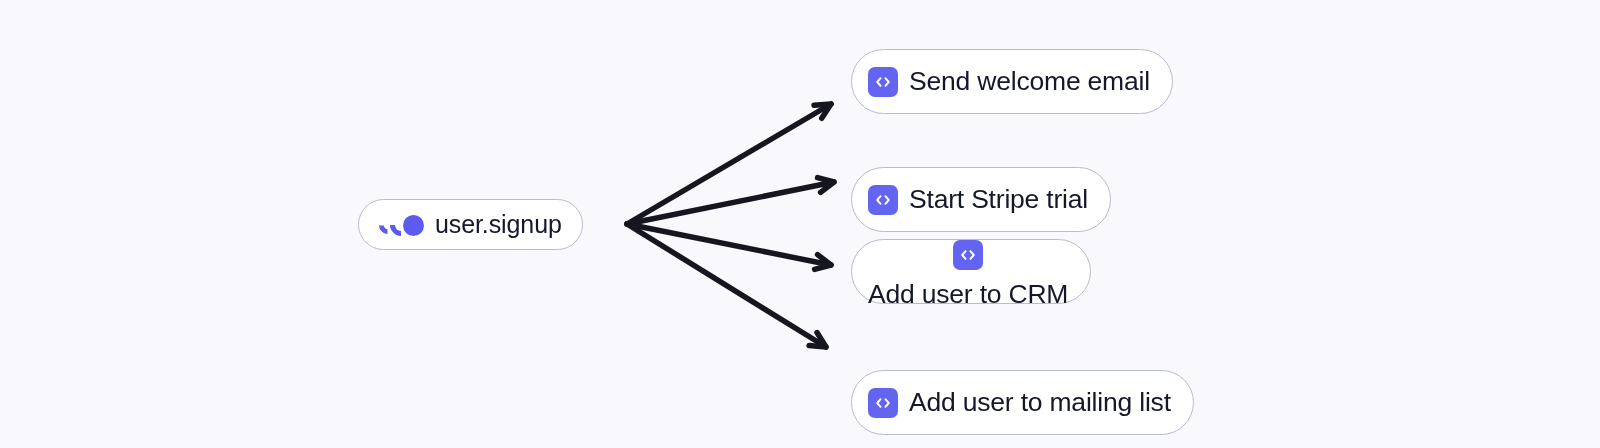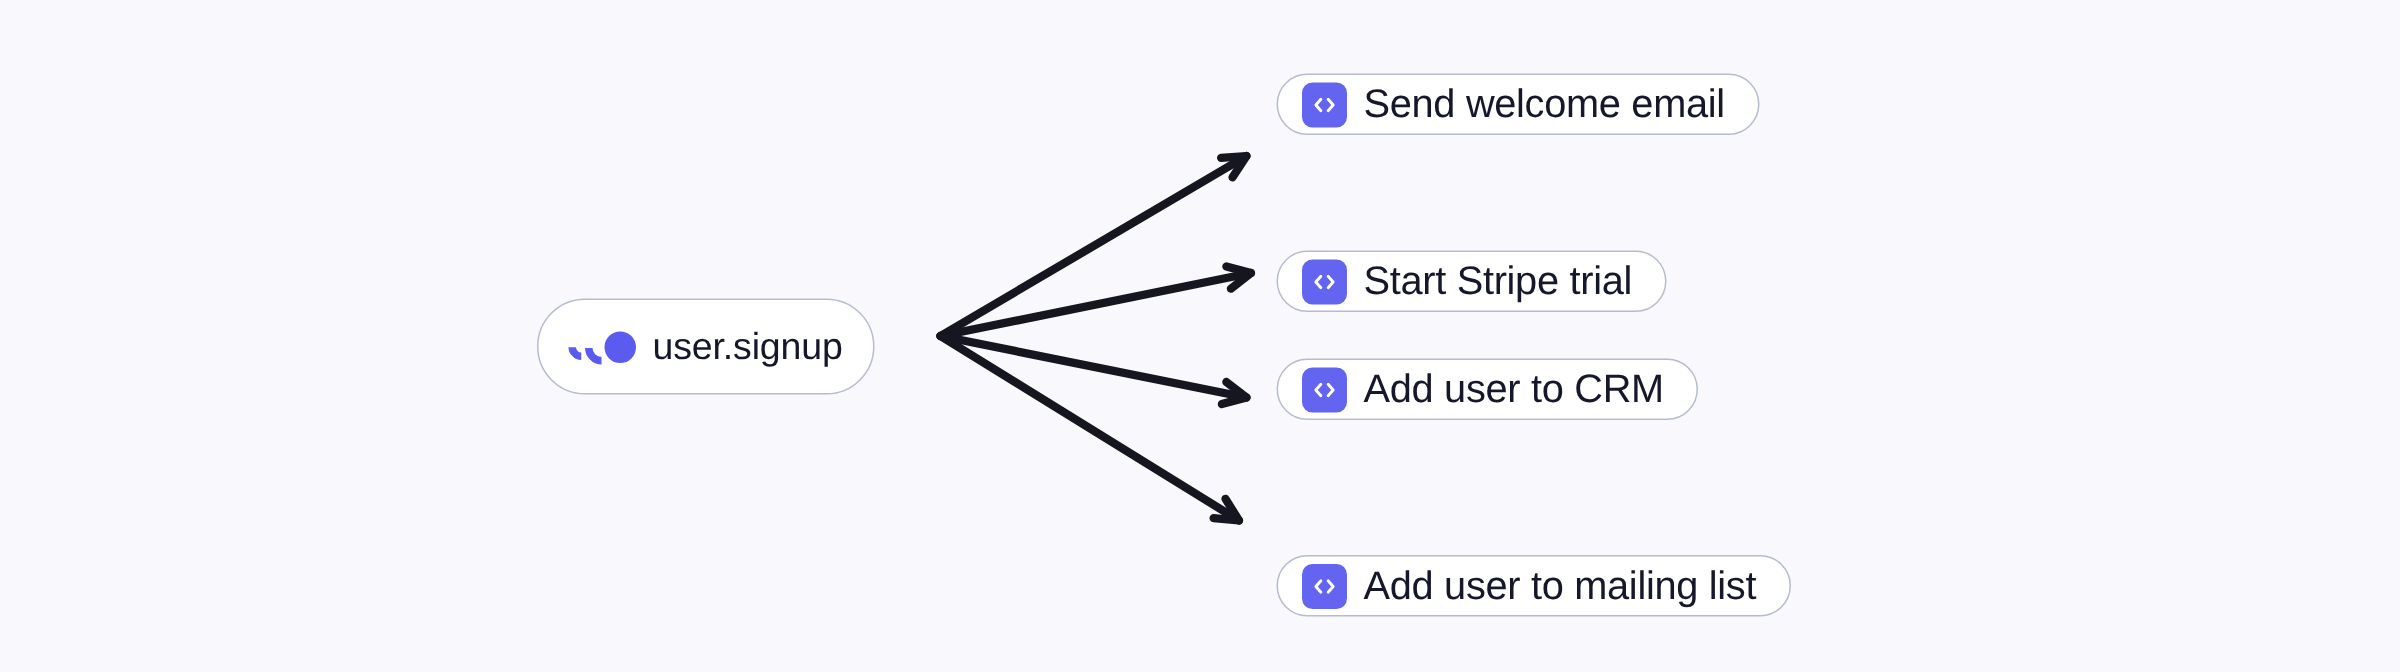--- a/index.html
+++ b/index.html
@@ -41,47 +41,47 @@
     background: #ffffff;
     border: 1.6px solid #b6bcd0;
     border-radius: 999px;
     white-space: nowrap;
   }
 
   
   .node.trigger {
     left: 358px;
     top: 199px;
-    height: 64px;
+    height: 51px;
     padding: 0 20px 0 19px;
     gap: 11px;
   }
   .node.trigger .node-label {
     font-size: 25px;
     color: #15172b;
     letter-spacing: -0.1px;
     line-height: 1;
   }
 
   
   .node.action {
-    height: 41px;
+    height: 65px;
     padding: 0 22px 0 16px;
     gap: 11px;
   }
   .node.action .node-label {
     font-size: 26.5px;
     color: #15172b;
     letter-spacing: -0.2px;
     line-height: 1;
   }
 
   .node.action.a0 { left: 851px; top: 49px; }
   .node.action.a1 { left: 851px; top: 145px; }
-  .node.action.a2 { left: 851px; top: 239px; }
+  .node.action.a2 { left: 851px; top: 239px; flex-direction: column; }
   .node.action.a3 { left: 851px; top: 333px; }
 
   
   .broadcast-icon {
     position: relative;
     width: 46px;
     height: 26px;
     flex: 0 0 auto;
   }
   .broadcast-icon .dot {

